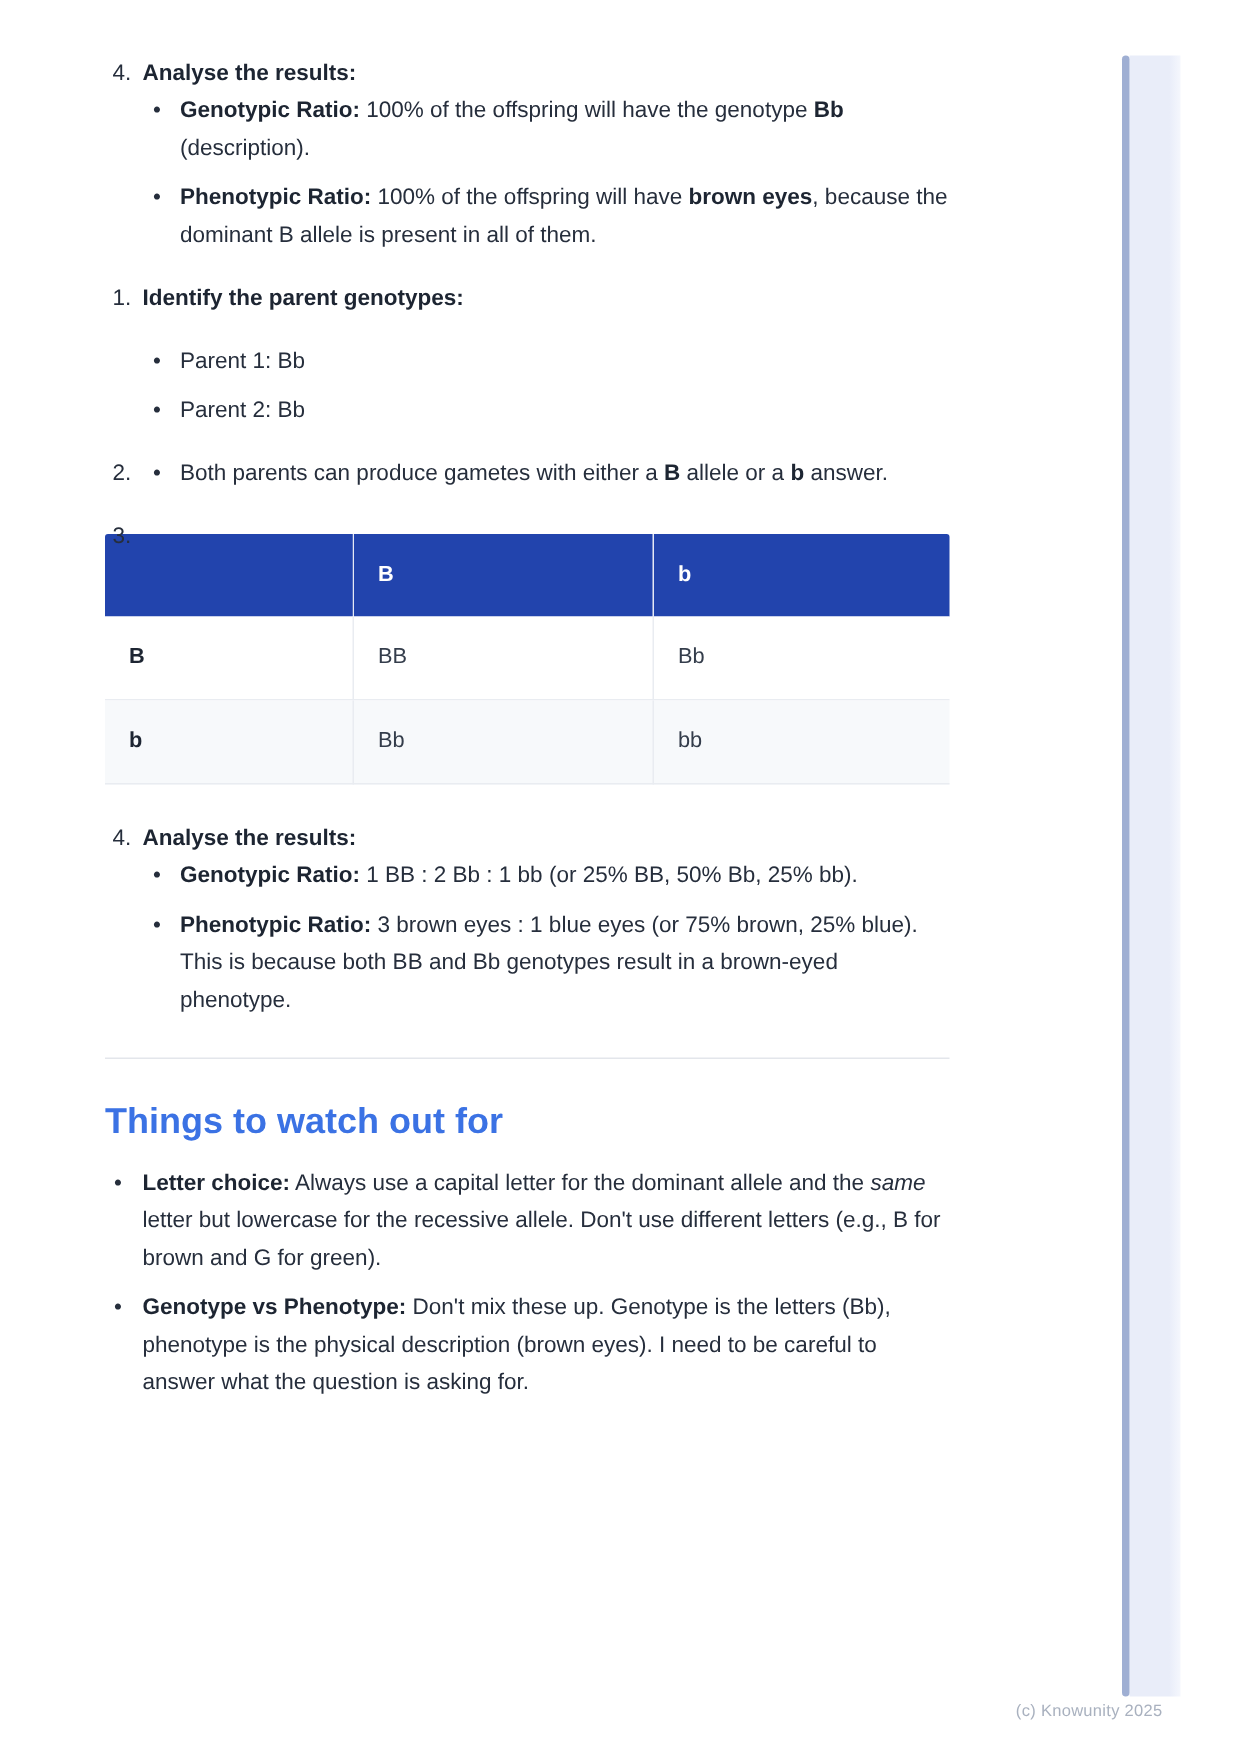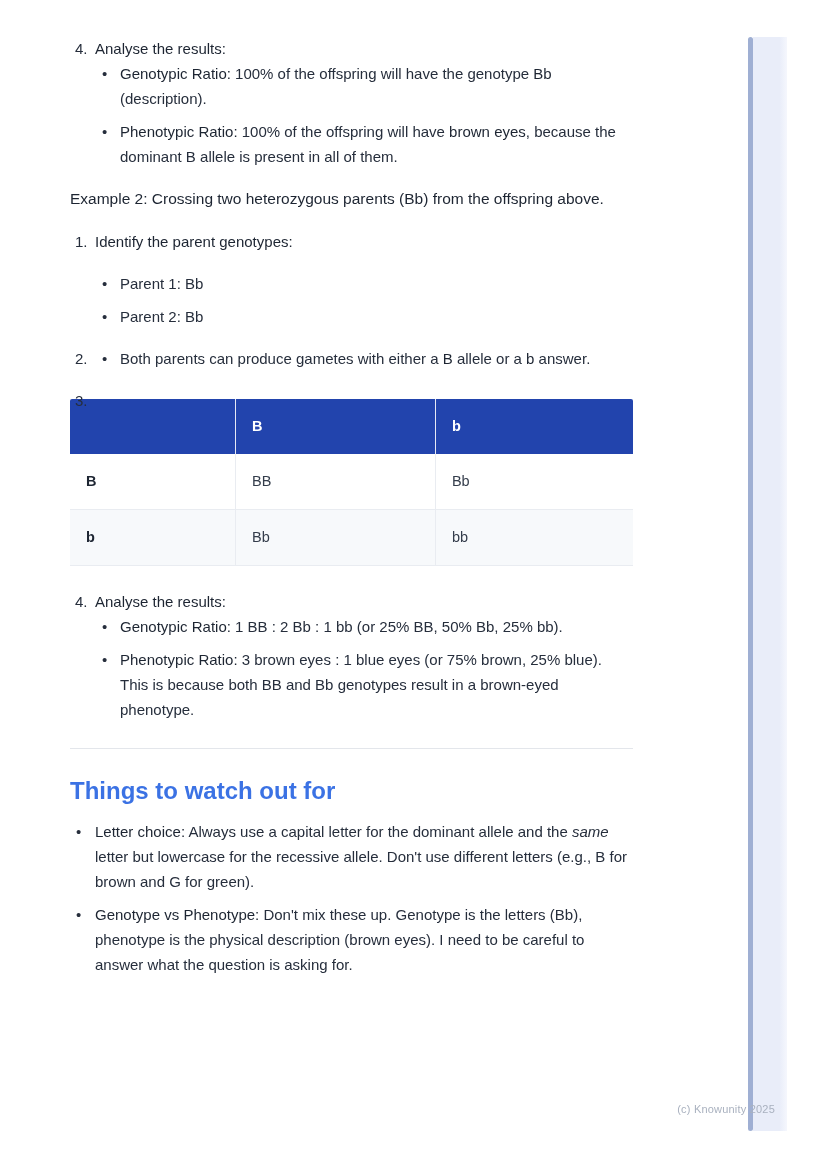--- a/index.html
+++ b/index.html
@@ -14,21 +14,21 @@
   }
   .content {
     position: absolute;
     left: 70px;
     top: 36px;
     width: 563px;
     font-size: 15px;
     line-height: 25px;
     z-index: 1;
   }
-  strong { font-weight: 400; color: #1d2532; }
+  strong { font-weight: 700; color: #1d2532; }
   em { font-style: italic; margin-top: 28px; }
 
   
   .li { position: relative; margin-top: 17px; }
   .li .marker { position: absolute; top: 0; }
   .li.num { padding-left: 25px; }
   .li.num .marker { left: 5px; font-weight: 400; }
   .li.b2 { padding-left: 50px; }
   .li.b2 .marker { left: 32px; }
   .li.b1 { padding-left: 25px; }
@@ -94,21 +94,21 @@
     border-right: 1px solid #e9ecf1;
     color: #343d4b;
     background: #ffffff;
   }
   table.punnett tbody td:last-child { border-right: none; }
   table.punnett tbody td.rowhead { font-weight: 700; color: #1d2532; }
   table.punnett tbody tr.alt td { background: #f7f9fb; }
 
   .footer {
     position: absolute;
-    top: 1102px;
+    top: 1134px;
     right: 53px;
     font-size: 11px;
     line-height: 14px;
     color: #a9b1bf;
     letter-spacing: 0.2px;
     z-index: 3;
   }
 
   
   .scroll-strip {
@@ -131,21 +131,20 @@
   }
 </style>
 </head>
 <body>
 
 <div class="page">
   <main class="content" id="content">
       <div class="li num sp-flush"><span class="marker">4.</span><span class="li-text"><strong>Analyse the results:</strong></span></div>
       <div class="li b2 sp-flush"><span class="marker dot">•</span><span class="li-text"><strong>Genotypic Ratio:</strong><span> 100% of the offspring will have the genotype </span><strong>Bb</strong><span> (description).</span></span></div>
       <div class="li b2 sp-tight"><span class="marker dot">•</span><span class="li-text"><strong>Phenotypic Ratio:</strong><span> 100% of the offspring will have </span><strong>brown eyes</strong><span>, because the dominant B allele is present in all of them.</span></span></div>
-      <p class="para-bold sp-norm"><strong>Example 2: Crossing two heterozygous parents (Bb) from the offspring above.</strong></p>
       <div class="li num sp-norm"><span class="marker">1.</span><span class="li-text"><strong>Identify the parent genotypes:</strong></span></div>
       <div class="li b2 sp-norm"><span class="marker dot">•</span><span class="li-text"><span>Parent 1: Bb</span></span></div>
       <div class="li b2 sp-tight"><span class="marker dot">•</span><span class="li-text"><span>Parent 2: Bb</span></span></div>
       <div class="li num sp-norm"><span class="marker">2.</span></div>
       <div class="li b2 sp-norm"><span class="marker dot">•</span><span class="li-text"><span>Both parents can produce gametes with either a </span><strong>B</strong><span> allele or a </span><strong>b</strong><span> answer.</span></span></div>
       <div class="li num sp-norm"><span class="marker">3.</span></div>
       <div class="tbl-wrap">
         <table class="punnett">
           <colgroup>
             <col class="c1">

